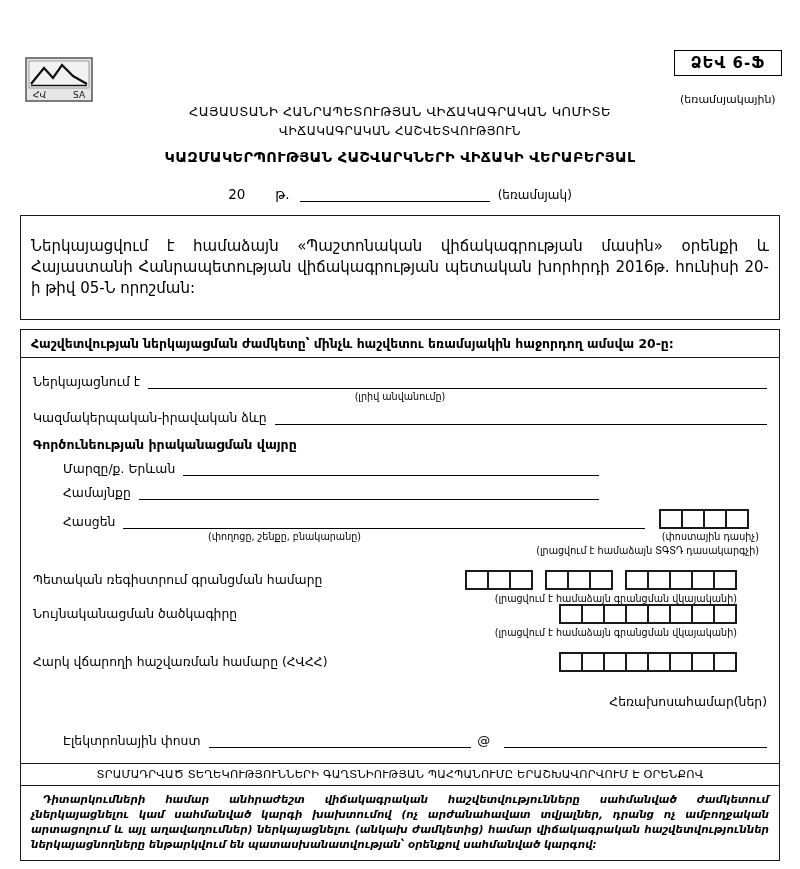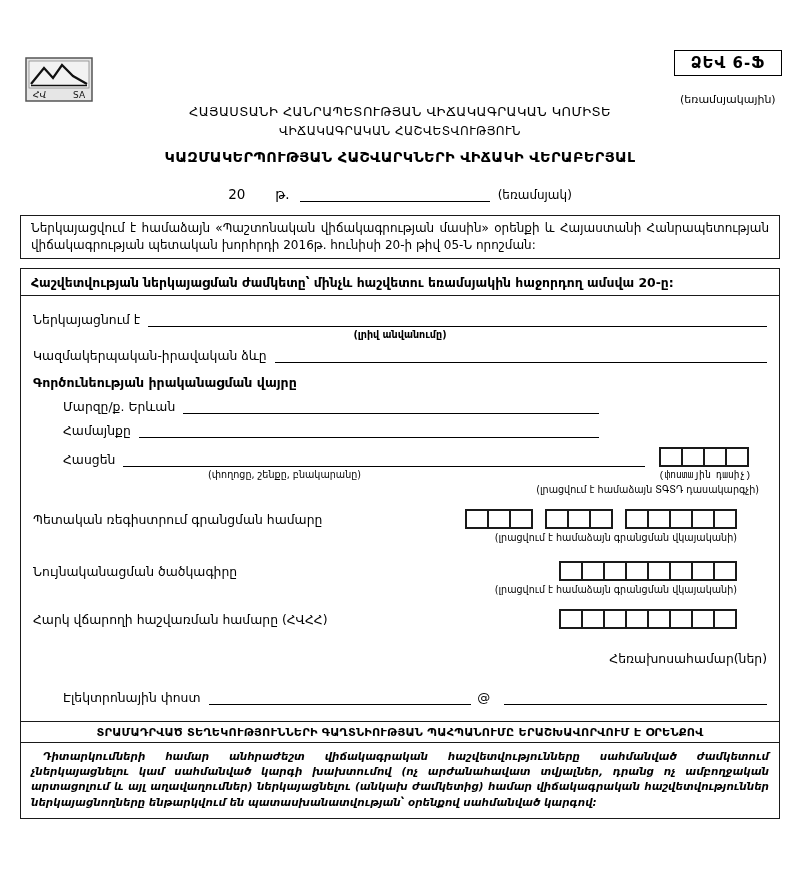--- a/index.html
+++ b/index.html
@@ -20,63 +20,63 @@
   .h2 { font-size:12px; letter-spacing:0.4px; }
   .h3 { font-size:14.5px; font-weight:bold; margin-top:5px; letter-spacing:0.3px; }
   
   .period-line { margin-top:18px; display:flex; justify-content:center; align-items:flex-end; font-size:13.5px; }
   .sp-year { width:30px; }
   .u-quarter { width:190px; border-bottom:1px solid #000; height:15px; margin:0 8px 0 10px; }
   .paren { font-size:12px; }
   
   .content { margin:13px 20px 0; }
   .box { border:1.5px solid #1a1a1a; background:#fff; }
-  .legal { padding:4px 10px; font-size:12px; line-height:1.4; text-align:justify; }
+  .legal { padding:20px 10px; font-size:15px; line-height:1.4; text-align:justify; }
   .stack { margin-top:9px; }
   .stack .box + .box { margin-top:-1.5px; }
   .deadline { padding:6px 10px; font-weight:bold; font-size:12.4px; }
   .main { padding:0 12px 16px; }
   
   .fr { display:flex; align-items:flex-end; font-size:12.4px; }
   .cr { display:flex; align-items:center; justify-content:space-between; font-size:12.4px; }
   .lab { white-space:nowrap; }
   .b { font-weight:bold; }
   .ul { flex:1 1 auto; border-bottom:1px solid #000; height:15px; margin-left:8px; }
   .ul-short { margin-right:168px; }
   .hint { font-size:9.6px; color:#000; }
-  .hint-c { text-align:center; margin-top:2px;font-weight:bold; }
+  .hint-c { text-align:center; margin-top:2px; }
   .hint-r { text-align:right; margin-top:3px; margin-right:30px; }
   .hint-r.near { margin-right:8px; }
   .hints2 { display:flex; justify-content:space-between; margin-top:2px; }
   .hints2 .h-left { margin-left:175px; }
-  .hints2 .h-right { margin-right:16px;font-family:Liberation Mono, monospace; }
+  .hints2 .h-right { margin-right:8px; }
   .indent { margin-left:30px; }
   .r-presented { margin-top:16px; }
   .r-legalform { margin-top:8px; }
   .sect { margin-top:12px; font-size:12.6px; }
   .r-ind { margin-top:9px; }
   .r-addr { margin-top:9px;justify-content:flex-end; }
   .r-code { margin-top:18px; }
   .r-reg { margin-top:14px; }
-  .r-id { margin-top:18px; }
+  .r-id { }
   .r-tin { margin-top:14px; }
   .r-phone { margin-top:22px;flex-direction:column; }
   .r-email { margin-top:9px; margin-left:30px; }
   .at { margin:0 6px; font-size:13px; }
   
   .cells { display:flex; align-items:center; }
   .cells.right-pad { margin-right:30px; }
   .cells.near-pad { margin-right:6px; }
   .cells.addr-pad { margin-left:14px; margin-right:18px; }
   .cell-group { display:flex; }
   .cell-group + .cell-group { margin-left:12px; }
   .cell { width:24px; height:20px; border:2px solid #1a1a1a; background:#fff; }
   .cell + .cell { margin-left:-2px; }
   
-  .conf { padding:4px 8px; text-align:center; font-weight:bold; font-size:11.3px; letter-spacing:0.2px; }
+  .conf { padding:4px 8px; text-align:center; font-weight:normal; font-size:11.3px; letter-spacing:0.2px; }
   .liability { padding:6px 10px 8px; font-size:10.4px; font-weight:bold; font-style:italic; line-height:1.45; text-align:justify; text-indent:12px; }
 </style>
 </head>
 <body>
 
 <div class="page">
 
   <div class="logo">
     <svg width="68" height="45" viewBox="0 0 68 45">
       <rect x="1" y="1" width="66" height="43" fill="#e6e6e6" stroke="#555" stroke-width="1.5"></rect>

